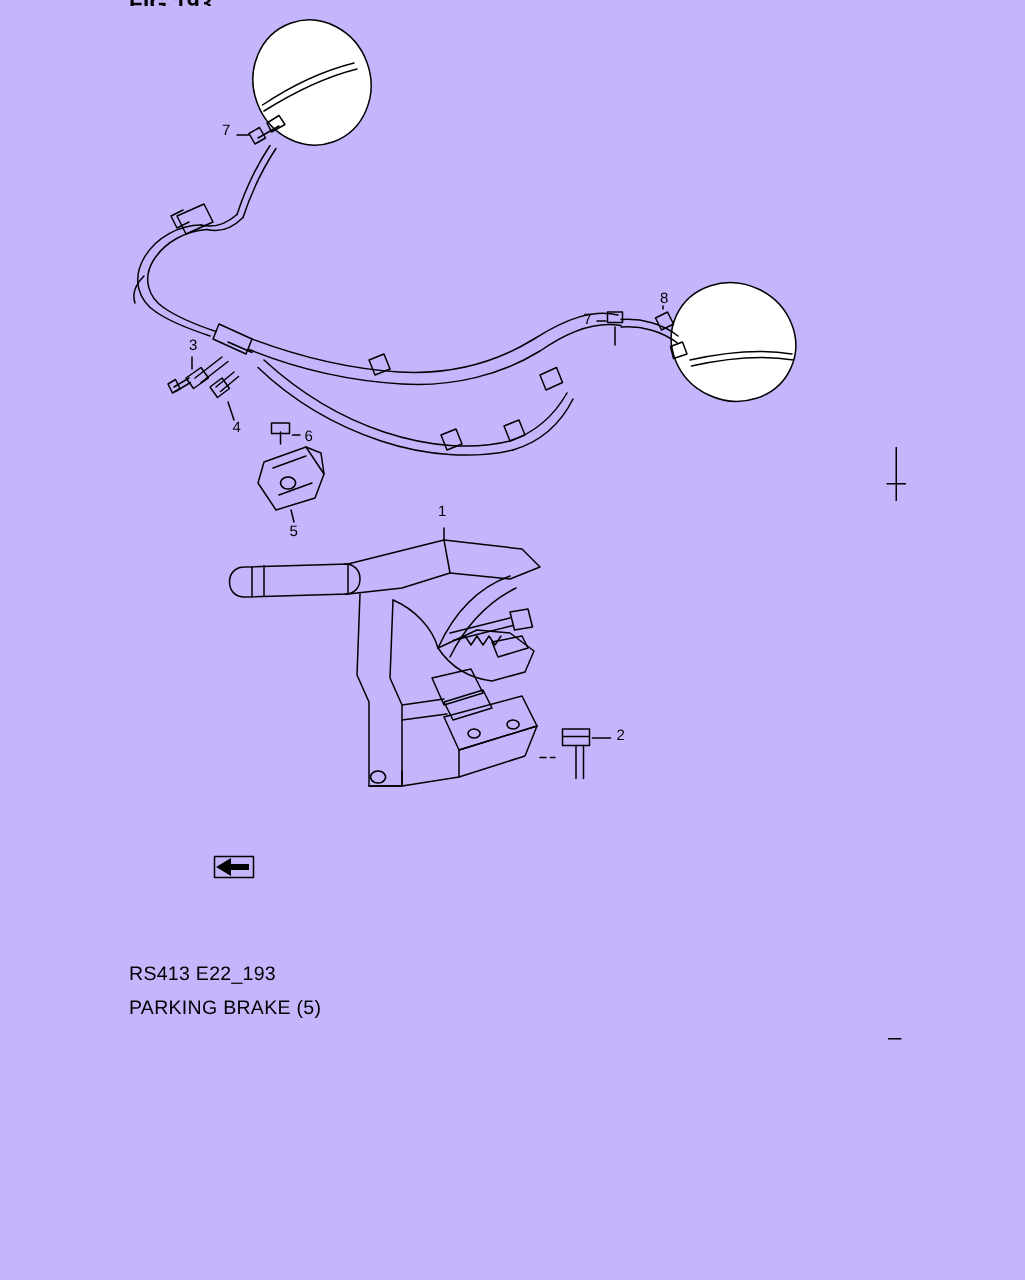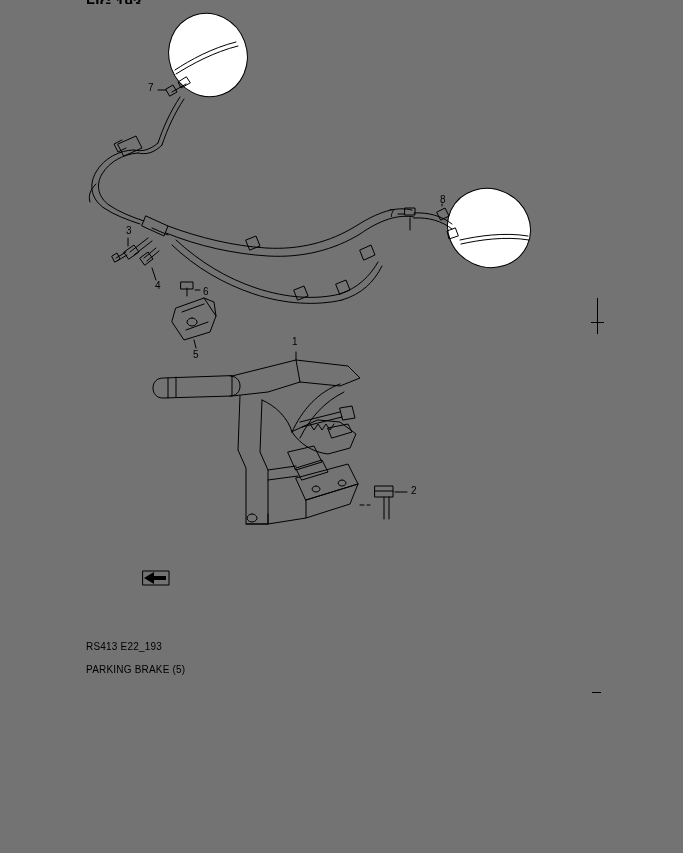--- a/index.html
+++ b/index.html
@@ -13,37 +13,37 @@
     position: relative;
     font-family: "Liberation Sans", sans-serif;
     color: #000000;
     overflow: hidden;
   }
   #page {
     position: absolute;
     left: 0; top: 0;
     width: 683px;
     height: 853px;
-    background: #737373;
+    background: #c4b5fd;
   }
   .fig-title {
     position: absolute;
     left: 86px;
     top: -6px;
     font-size: 15px;
     font-weight: bold;
     letter-spacing: 0.2px;
     white-space: nowrap;
     overflow: hidden;
     height: 10px;
   }
   .caption {
     position: absolute;
     left: 86px;
-    font-size: 10px;
+    font-size: 13px;
     letter-spacing: 0.2px;
     white-space: nowrap;
   }
   .caption-code { top: 641px; }
   .caption-name { top: 664px; }
   .callout {
     position: absolute;
     font-size: 10px;
     color: #000;
     white-space: nowrap;

